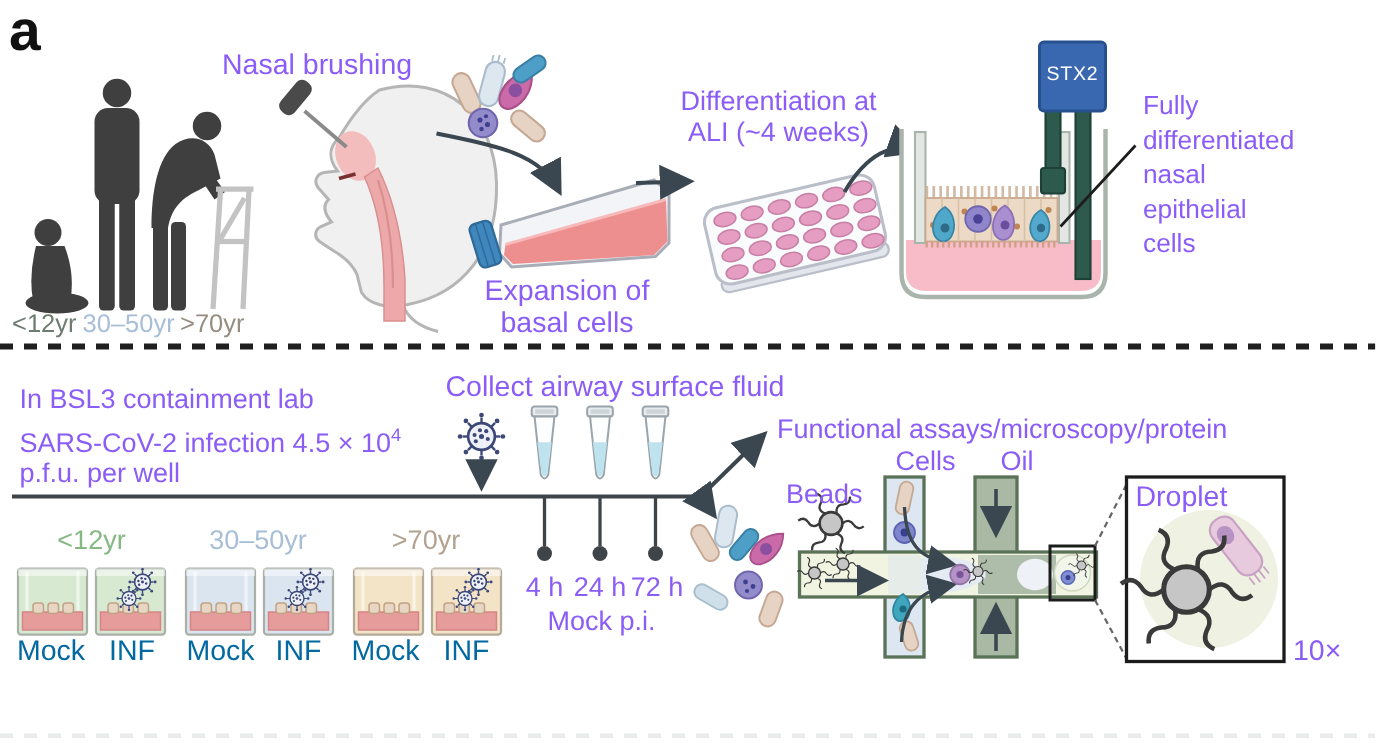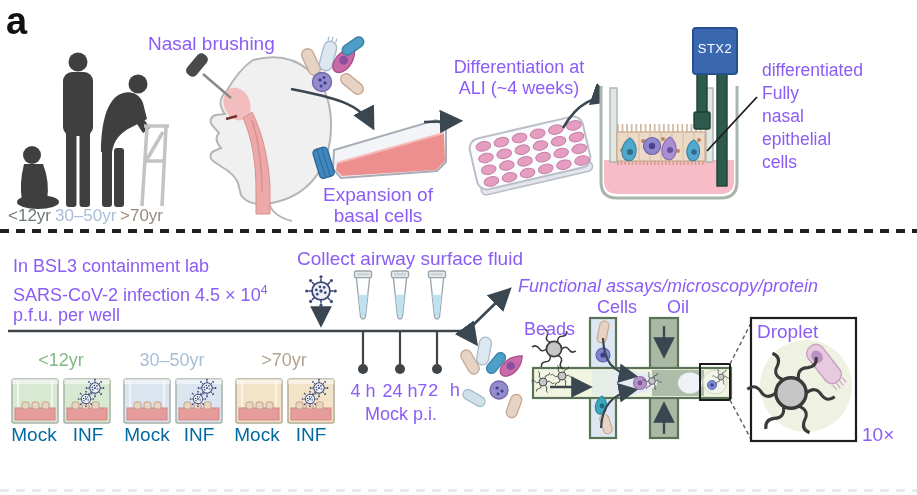--- a/index.html
+++ b/index.html
@@ -433,40 +433,40 @@
 
   <div class="t lbl19 tc" style="left:310px;top:184px;width:136px;">Expansion of</div>
   <div class="t lbl19 tc" style="left:310px;top:205px;width:136px;">basal cells</div>
 
   <div class="t lbl18 tc" style="left:443px;top:57px;width:152px;">Differentiation at</div>
   <div class="t lbl18 tc" style="left:443px;top:78px;width:152px;">ALI (~4 weeks)</div>
 
   <div class="t stx tc" style="left:693px;top:42px;width:44px;">STX2</div>
 
   <div class="t" style="left:762px;top:59px;font-size:17.5px;line-height:23px;">
+    <div>Fully</div>
     <div>differentiated</div>
-    <div>Fully</div>
     <div>nasal</div>
     <div>epithelial</div>
     <div>cells</div>
   </div>
 
 
   <div class="sep"></div>
 
   <div class="t lbl18" style="left:13px;top:256px;">In BSL3 containment lab</div>
   <div class="t lbl18" style="left:13px;top:284px;"><span>SARS-CoV-2 infection 4.5 × 10</span><sup>4</sup></div>
   <div class="t lbl18" style="left:13px;top:305px;">p.f.u. per well</div>
 
   <div class="t lbl19 tc" style="left:288px;top:248px;width:244px;">Collect airway surface fluid</div>
-  <div class="t lbl18" style="left:518px;top:276px;font-style:italic;">Functional assays/microscopy/protein</div>
+  <div class="t lbl18" style="left:518px;top:276px;">Functional assays/microscopy/protein</div>
 
   <div class="t lbl18 tc" style="left:345px;top:381px;width:36px;">4 h</div>
   <div class="t lbl18 tc" style="left:379px;top:381px;width:42px;">24 h</div>
-  <div class="t lbl18 tc" style="left:417px;top:381px;width:42px;font-family:Liberation Mono, monospace;">72 h</div>
+  <div class="t lbl18 tc" style="left:417px;top:381px;width:42px;">72 h</div>
   <div class="t lbl18 tc" style="left:363px;top:404px;width:76px;">Mock p.i.</div>
 
   <div class="t lbl18 tc age-child" style="left:12px;top:350px;width:98px;">&lt;12yr</div>
   <div class="t lbl18 tc age-adult" style="left:122px;top:350px;width:100px;">30–50yr</div>
   <div class="t lbl18 tc age-eld" style="left:234px;top:350px;width:100px;">&gt;70yr</div>
 
   <div class="t mock tc" style="left:7px;top:424px;width:54px;">Mock</div>
   <div class="t mock tc" style="left:61px;top:424px;width:54px;">INF</div>
   <div class="t mock tc" style="left:120px;top:424px;width:54px;">Mock</div>
   <div class="t mock tc" style="left:172px;top:424px;width:54px;">INF</div>

